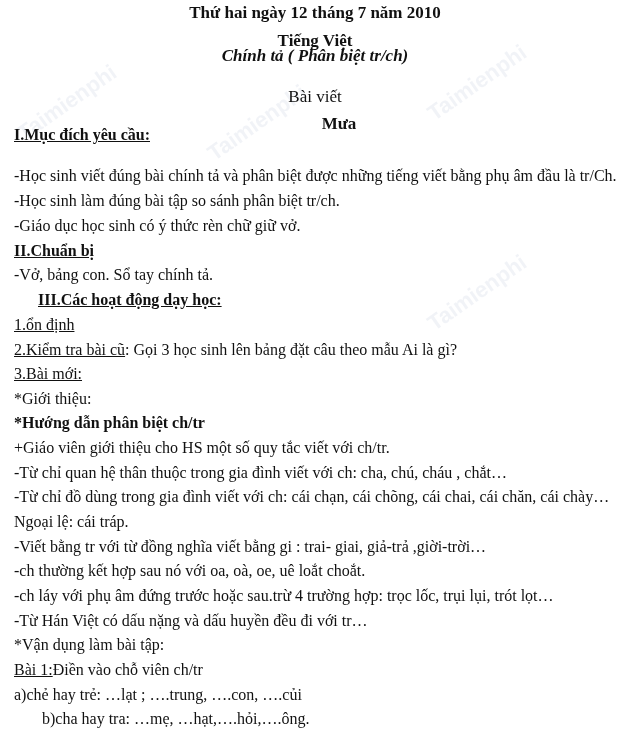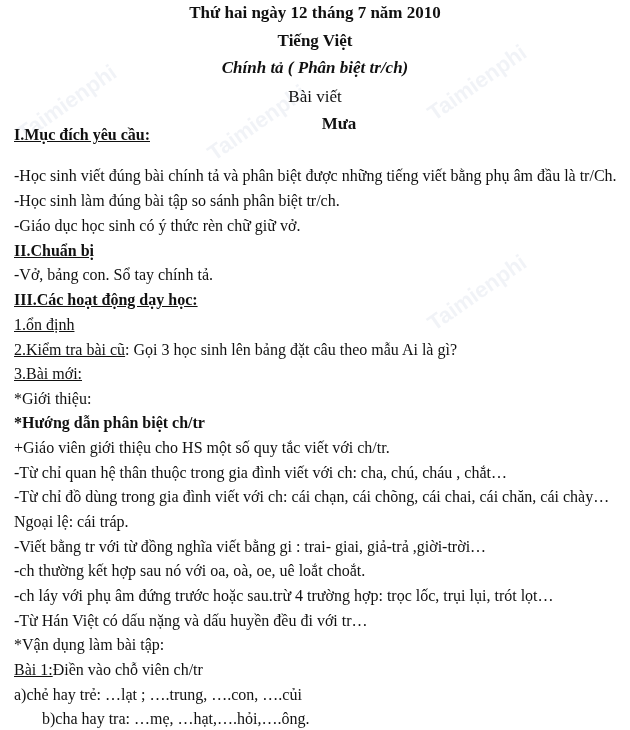--- a/index.html
+++ b/index.html
@@ -53,33 +53,33 @@
 
 <div class="page">
 
   <div class="wm" style="left:10px;top:90px;">Taimienphi</div>
   <div class="wm" style="left:420px;top:70px;">Taimienphi</div>
   <div class="wm" style="left:420px;top:280px;">Taimienphi</div>
   <div class="wm" style="left:200px;top:110px;">Taimienphi</div>
 
   <div class="line center b title" style="top:3px;">Thứ hai ngày 12 tháng 7 năm 2010</div>
   <div class="line center b title" style="top:31px;">Tiếng Việt</div>
-  <div class="line center b i title" style="top:58px;">Chính tả ( Phân biệt tr/ch)</div>
+  <div class="line center b i title" style="top:46px;">Chính tả ( Phân biệt tr/ch)</div>
   <div class="line center title" style="top:87px;">Bài viết</div>
   <div class="line center b title" style="top:114px;padding-left:24px;">Mưa</div>
 
   <div class="line b u" style="top:125px;">I.Mục đích yêu cầu:</div>
   <div class="line" style="top:166px;">-Học sinh viết đúng bài chính tả và phân biệt được những tiếng viết bằng phụ âm đầu là tr/Ch.</div>
   <div class="line" style="top:191px;">-Học sinh làm đúng bài tập so sánh phân biệt tr/ch.</div>
   <div class="line" style="top:216px;">-Giáo dục học sinh có ý thức rèn chữ giữ vở.</div>
 
   <div class="line b u" style="top:241px;">II.Chuẩn bị</div>
   <div class="line" style="top:265px;">-Vở, bảng con. Sổ tay chính tả.</div>
 
-  <div class="line b u" style="top:290px;">III.Các hoạt động dạy học:</div>
+  <div class="line b u" style="top:290px;margin-left:24px;">III.Các hoạt động dạy học:</div>
   <div class="line u" style="top:315px;">1.ổn định</div>
   <div class="line" style="top:340px;">
     <span class="u">2.Kiểm tra bài cũ</span><span>: Gọi 3 học sinh lên bảng đặt câu theo mẫu Ai là gì?</span>
   </div>
   <div class="line u" style="top:364px;">3.Bài mới:</div>
   <div class="line" style="top:389px;">*Giới thiệu:</div>
   <div class="line b" style="top:413px;">*Hướng dẫn phân biệt ch/tr</div>
 
   <div class="line" style="top:438px;">+Giáo viên giới thiệu cho HS một số quy tắc viết với ch/tr.</div>
   <div class="line" style="top:463px;">-Từ chỉ quan hệ thân thuộc trong gia đình viết với ch: cha, chú, cháu , chắt…</div>

